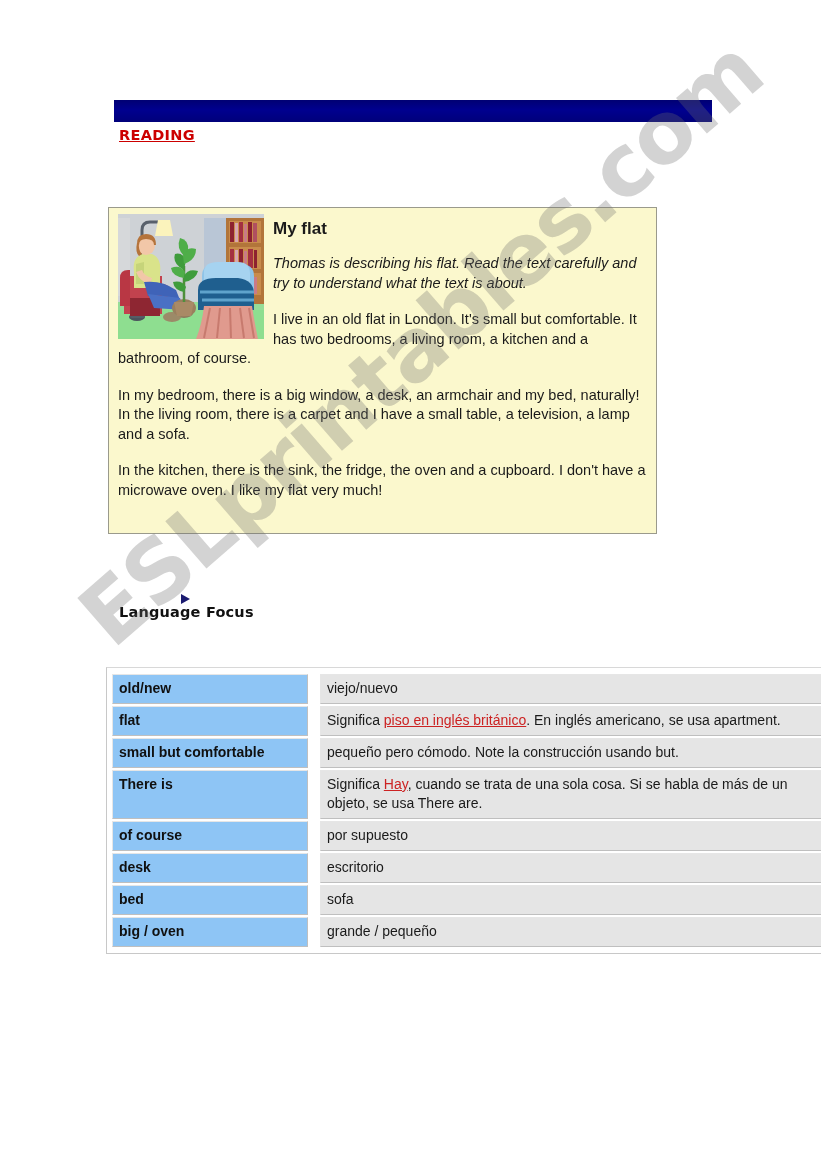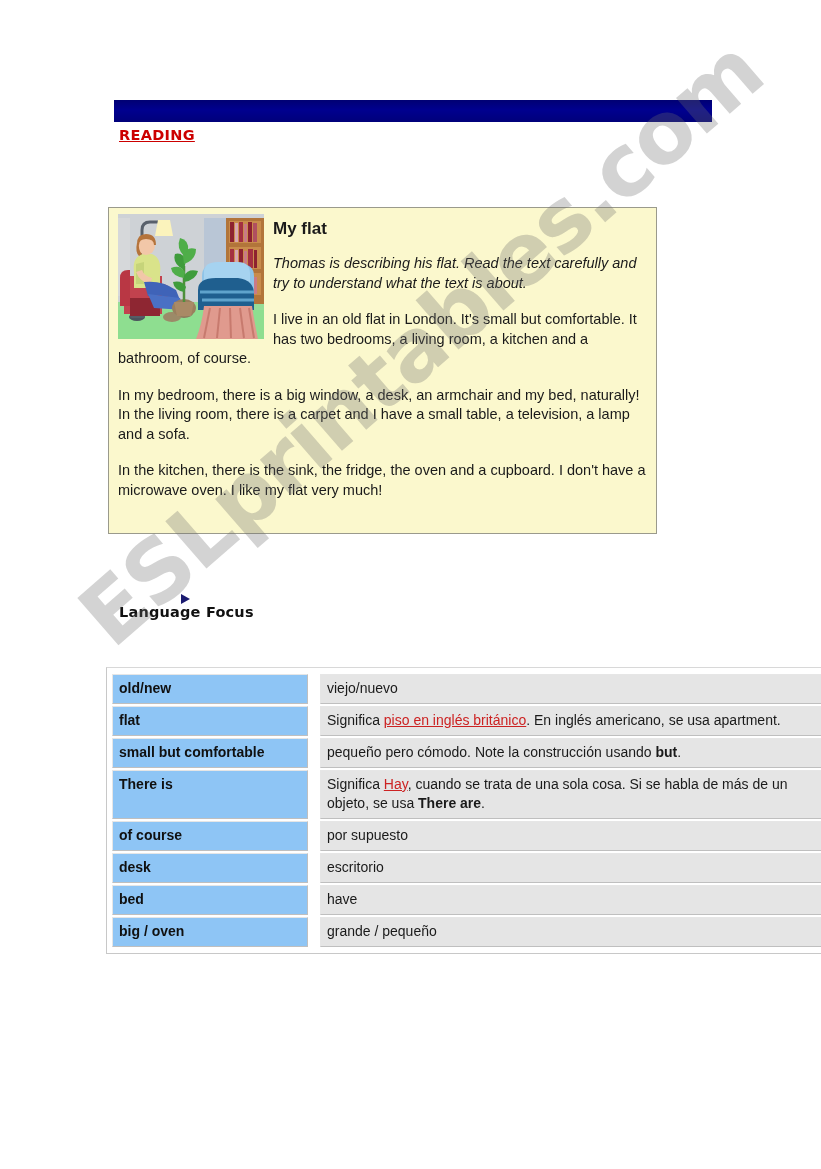--- a/index.html
+++ b/index.html
@@ -182,21 +182,21 @@
     border: 1px solid #bfbfbf;
     border-top-color: #e6e6e6;
     border-left-color: #e6e6e6;
     background: #e5e5e5;
     color: #1a1a1a;
   }
   .hl {
     color: #cc2222;
     text-decoration: underline;
   }
-  .bold { font-weight: bold; }
+  .bold { font-weight: normal; }
 </style>
 </head>
 <body>
 
 <div id="navy-bar"></div>
 
 <div id="reading-title">READING</div>
 
 <div id="reading-box">
   <div id="reading-box-inner" class="clearfix">
@@ -332,21 +332,21 @@
           <td class="def"><span>por supuesto</span></td>
         </tr>
         <tr>
           <td class="term">desk</td>
           <td class="spacer"></td>
           <td class="def"><span>escritorio</span></td>
         </tr>
         <tr>
           <td class="term">bed</td>
           <td class="spacer"></td>
-          <td class="def"><span>have</span></td>
+          <td class="def"><span>sofa</span></td>
         </tr>
         <tr>
           <td class="term">big / oven</td>
           <td class="spacer"></td>
           <td class="def"><span>grande / pequeño</span></td>
         </tr>
       </tbody>
   </table>
 </div>
 

